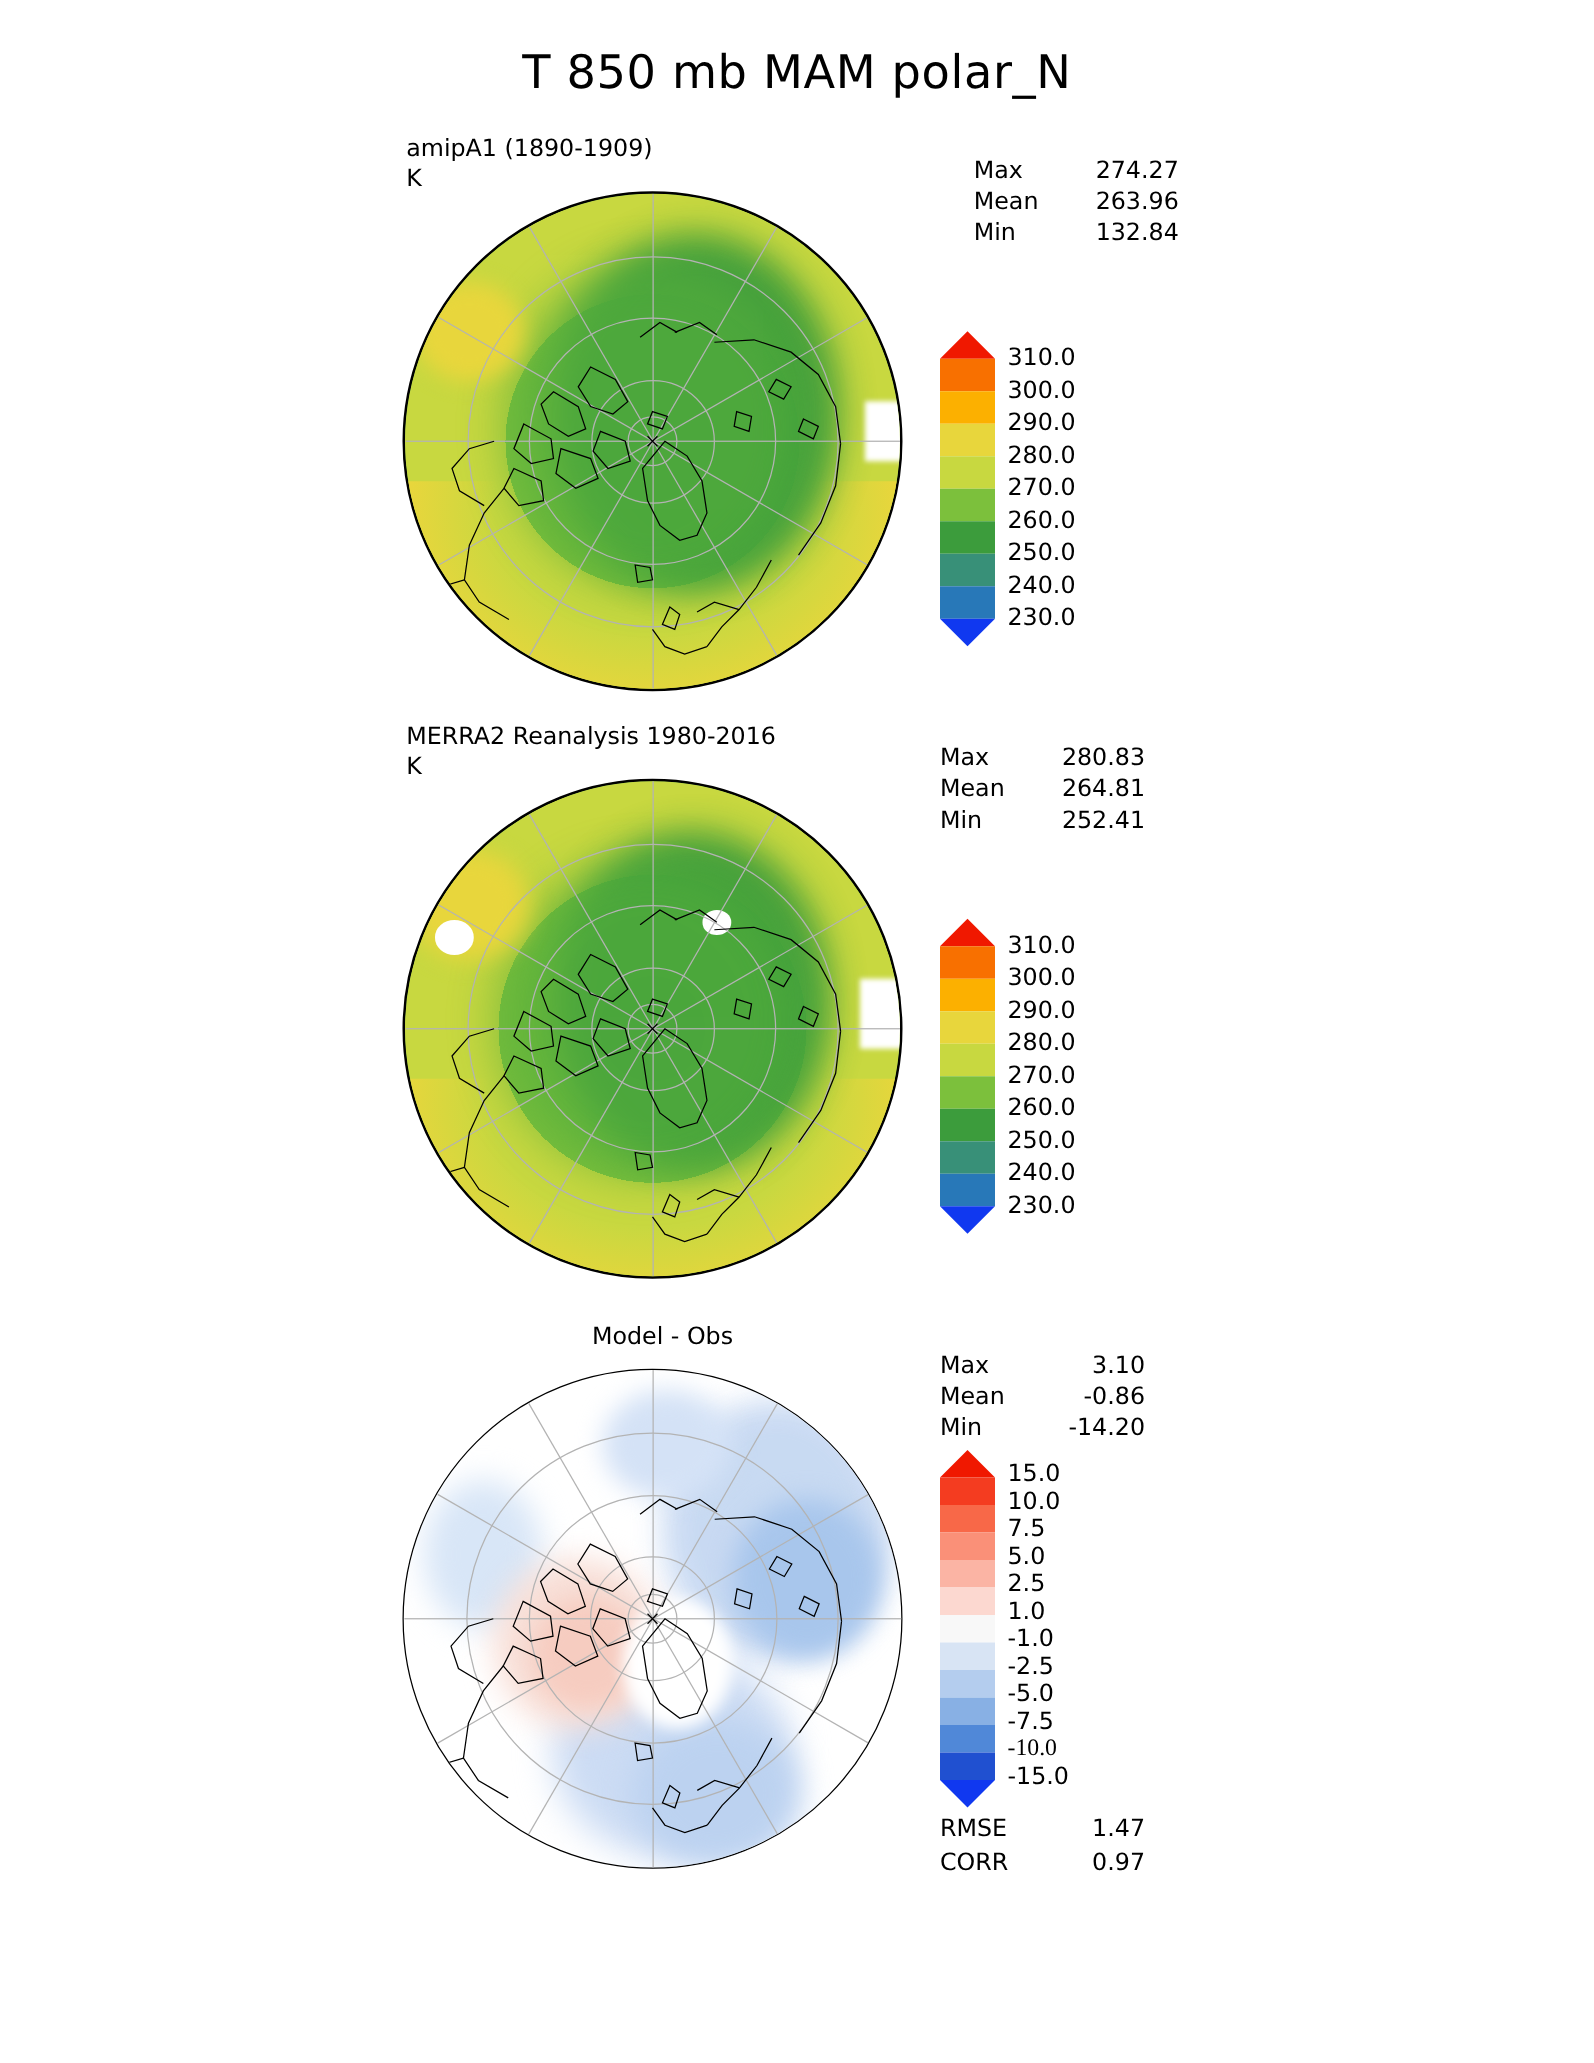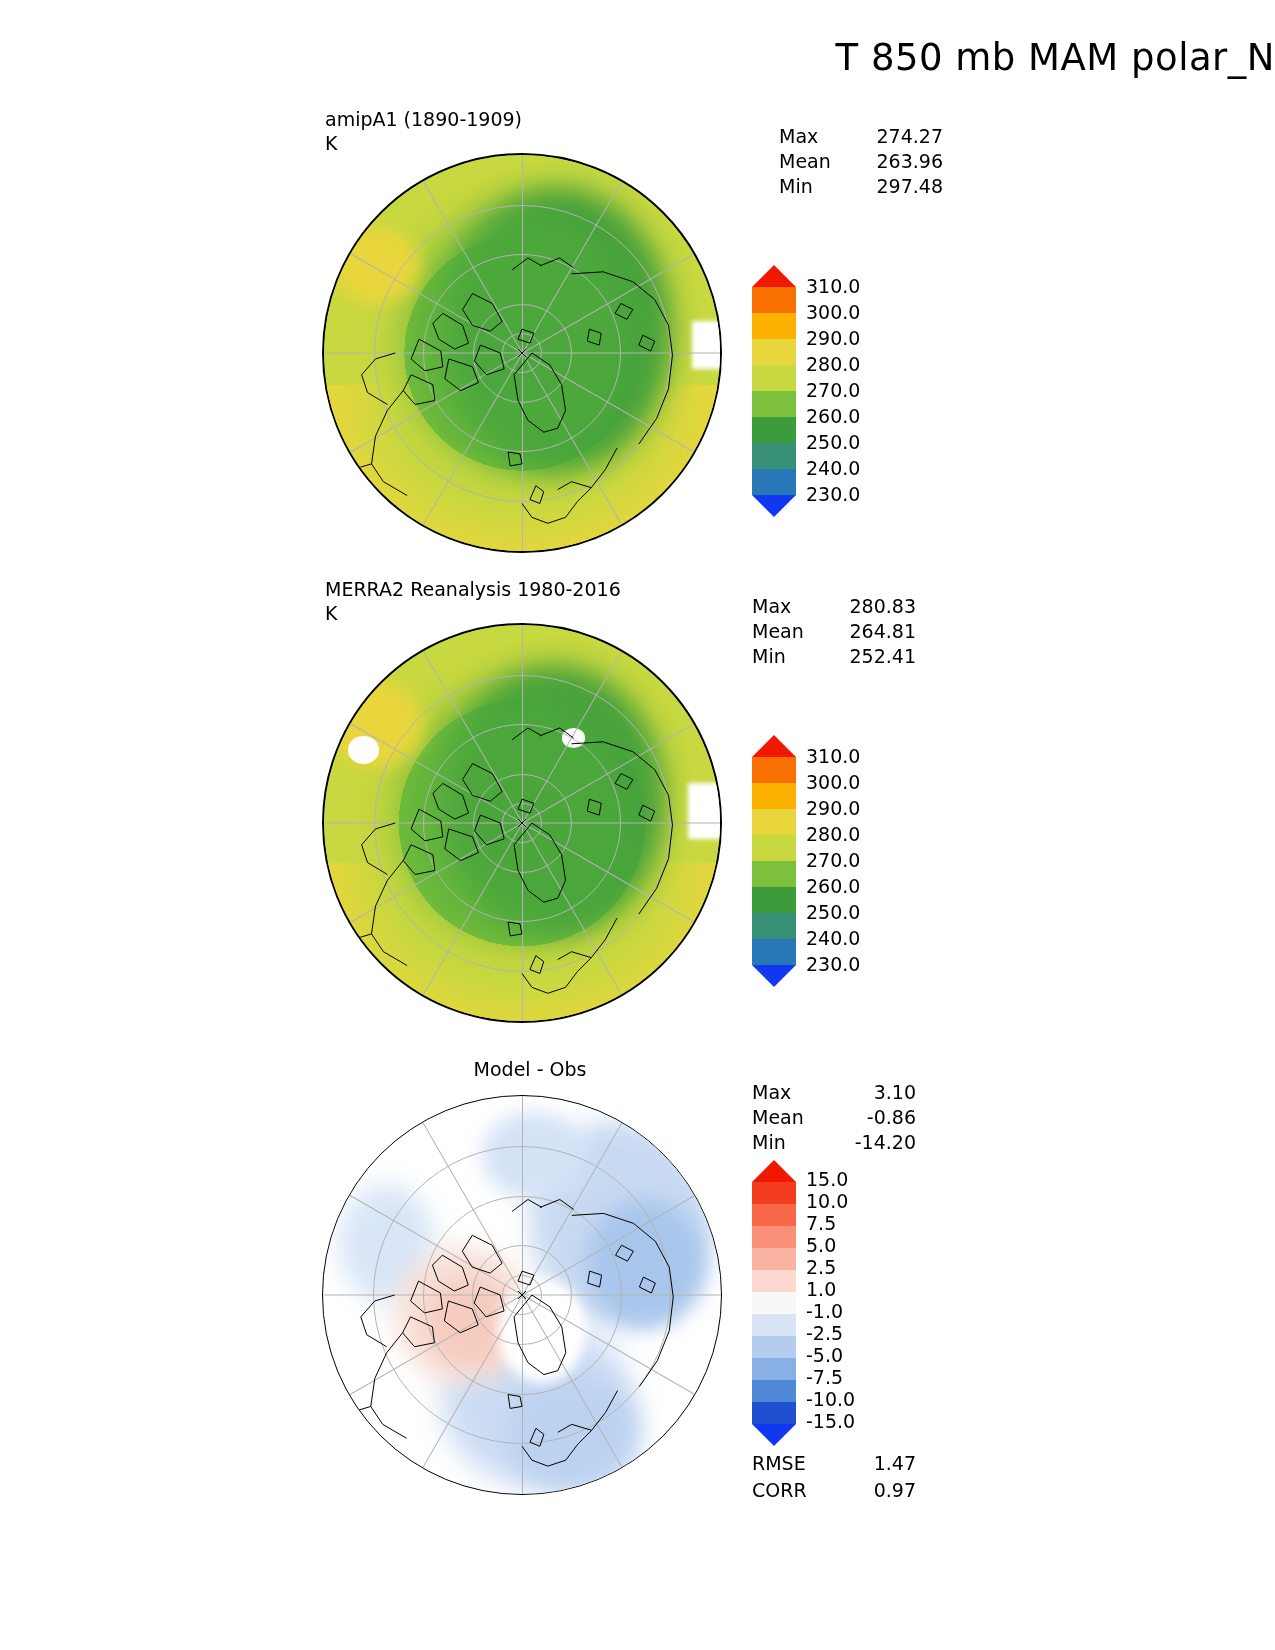--- a/index.html
+++ b/index.html
@@ -14,21 +14,21 @@
     font-family: "DejaVu Sans", sans-serif;
     color: #000000;
     overflow: hidden;
   }
 
   .page-title {
     position: absolute;
     top: 36px;
     left: 0;
     width: 1275px;
-    text-align: right;
+    text-align: center;
     font-size: 37px;
     letter-spacing: 0.5px;
   }
 
   .panel {
     position: absolute;
     left: 0;
     width: 1275px;
   }
   .panel-1 { top: 100px; height: 460px; padding-left: 44px; }
@@ -140,21 +140,21 @@
 <div class="page-title">T 850 mb MAM polar_N</div>
 
 <div class="panel panel-1">
 
   <div class="panel-title left">amipA1 (1890-1909)</div>
   <div class="panel-units">K</div>
 
   <div class="stats" style="top:24px;margin-left:27px;">
     <span class="row"><span class="lab">Max</span><span class="val">274.27</span></span>
     <span class="row"><span class="lab">Mean</span><span class="val">263.96</span></span>
-    <span class="row"><span class="lab">Min</span><span class="val">297.48</span></span>
+    <span class="row"><span class="lab">Min</span><span class="val">132.84</span></span>
   </div>
 
   <div class="globe" style="left:322px; top:53px; width:400px; height:400px; background:#9ccc4c;">
 
     <div style="position:absolute; inset:0; border-radius:50%; background:
         radial-gradient(circle at 50% 50%,
           #3c9c3c 0%, #3c9c3c 17%,
           #7cc03c 17%, #7cc03c 42%,
           #c8d840 42%, #c8d840 73%,
           #e8d63c 73%, #e8d63c 100%);"></div>
@@ -436,21 +436,21 @@
     <span class="cl" style="top:0px;">15.0</span>
     <span class="cl" style="top:22px;">10.0</span>
     <span class="cl" style="top:44px;">7.5</span>
     <span class="cl" style="top:66px;">5.0</span>
     <span class="cl" style="top:88px;">2.5</span>
     <span class="cl" style="top:110px;">1.0</span>
     <span class="cl" style="top:132px;">-1.0</span>
     <span class="cl" style="top:154px;">-2.5</span>
     <span class="cl" style="top:176px;">-5.0</span>
     <span class="cl" style="top:198px;">-7.5</span>
-    <span class="cl" style="top:220px;">-10.0</span>
+    <span class="cl" style="top:220px;font-family:Liberation Serif, serif;">-10.0</span>
     <span class="cl" style="top:242px;">-15.0</span>
   </div>
 
   <div class="footer-stats" style="top:400px;">
     <div class="row"><span class="lab">RMSE</span><span class="val">1.47</span></div>
     <div class="row"><span class="lab">CORR</span><span class="val">0.97</span></div>
   </div>
 </div>
 
 </body></html>

